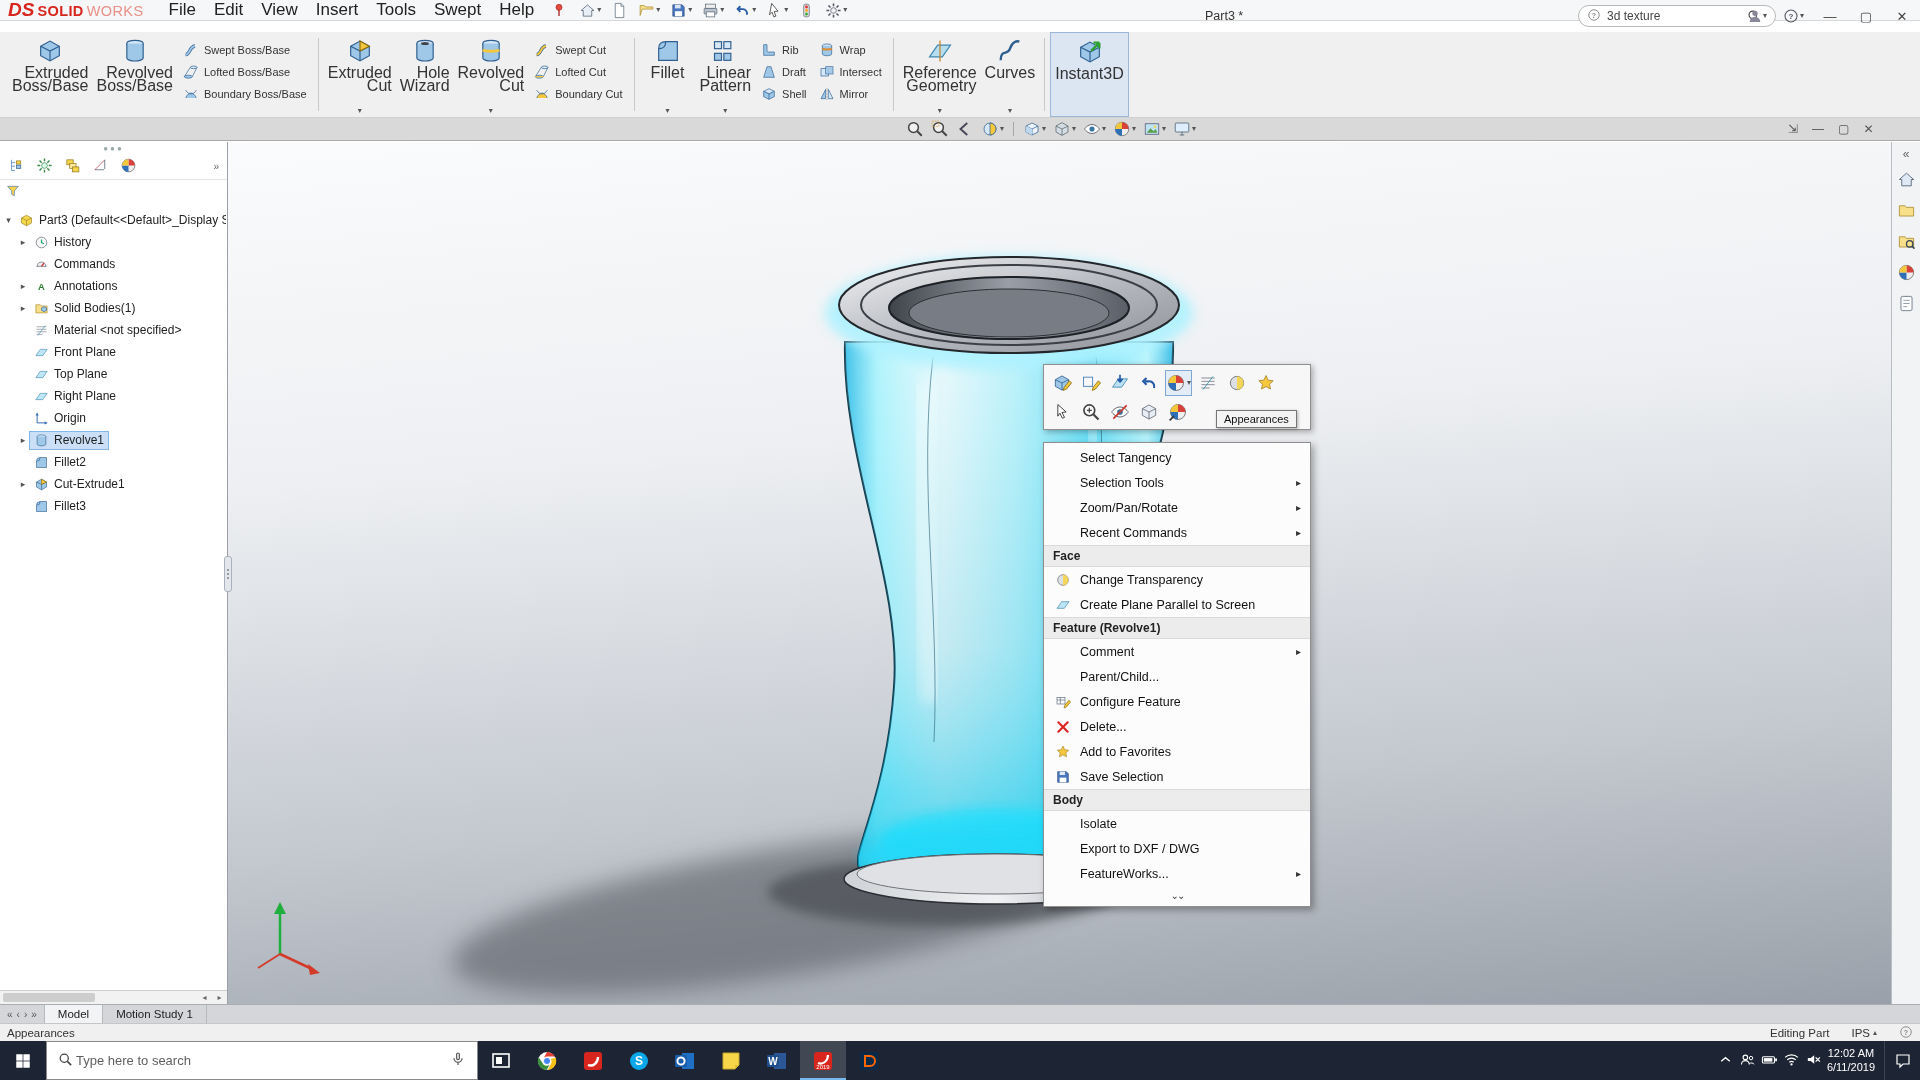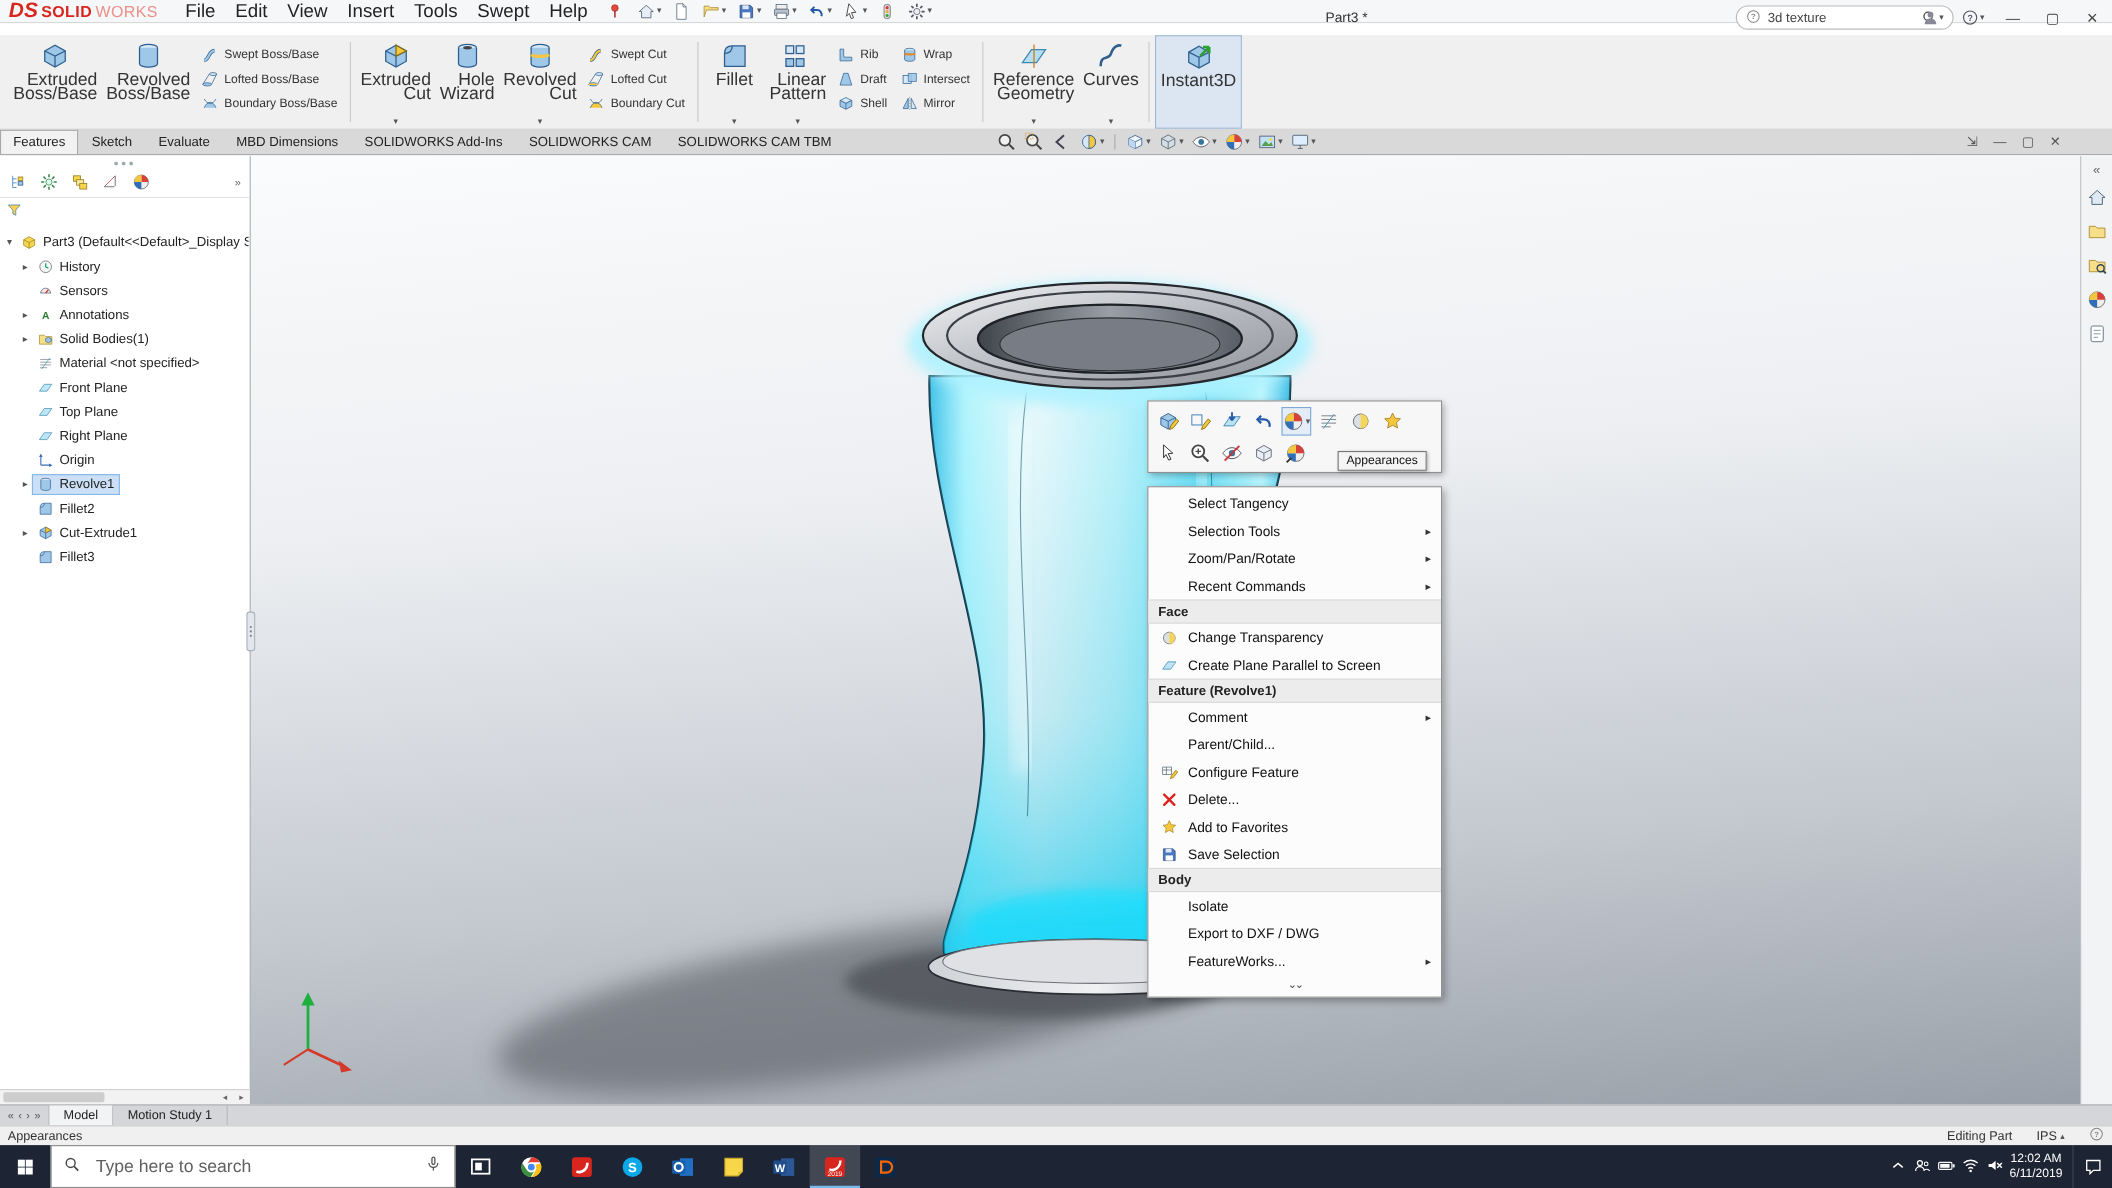--- a/index.html
+++ b/index.html
@@ -86,21 +86,21 @@
   .barrows{display:flex;align-items:center;gap:4px;padding:0 7px;color:#555;font-size:10px;border-right:1px solid #b6b9bd}
   .btab{display:flex;align-items:center;padding:0 13px;border-right:1px solid #b6b9bd;color:#222}
   .btab.active{background:#f2f3f4}
   #status-bar{position:absolute;left:0;right:0;top:1023px;height:18px;background:#f0f0f0;border-top:1px solid #c6c6c6;display:flex;align-items:center;font-size:11.5px;color:#333;padding:0 7px}
   .sb-right{margin-left:auto;display:flex;align-items:center;gap:22px}
   .sb-units{display:flex;align-items:center;gap:3px}
 
   
   #taskbar{position:absolute;left:0;right:0;top:1041px;height:39px;background:#1d2433;display:flex;align-items:stretch;color:#fff}
   .tb-start{width:46px;display:flex;align-items:center;justify-content:center}
-  .tb-search{width:368px;background:#fff;border:1px solid #8a8a8a;display:flex;align-items:center;padding:0 11px;gap:14px;color:#5f5f5f;font-size:16px}
+  .tb-search{width:432px;background:#fff;border:1px solid #8a8a8a;display:flex;align-items:center;padding:0 11px;gap:3px;color:#5f5f5f;font-size:13px}
   .tb-search .mic-r{margin-left:auto}
   .tb-app{width:46px;display:flex;align-items:center;justify-content:center}
   .tb-app.active{background:rgba(255,255,255,.16);box-shadow:inset 0 -2px 0 #76b9ed}
   .tb-tray{margin-left:auto;display:flex;align-items:center;gap:5px;padding:0 9px}
   .tb-clock{font-size:11px;line-height:13.5px;text-align:center}
   .tb-notif{width:36px;display:flex;align-items:center;justify-content:center;border-left:1px solid rgba(255,255,255,.15)}
 </style>
 </head>
 <body>
 
@@ -478,29 +478,20 @@
           <path d="M4 8l8-4.5L20 8v8l-8 4.5L4 16z" fill="#9ec7e8" stroke="#2f5f8f"></path>
           <path d="M4 8l8 4 8-4M12 12v8.5" fill="none" stroke="#2f5f8f"></path>
           <path d="M13 11l7-7m0 0h-5m5 0v5" stroke="#2da12e" stroke-width="2" fill="none"></path>
         </svg>
       </span>
       <span class="rlbl">Instant3D</span>
         </div>
   </div>
 
 <div id="tabrow" style="position:absolute">
-  <span id="doc-tabs" style="display:flex;align-items:flex-end;height:100%">
-      <span class="dtab active">Features</span>
-      <span class="dtab">Sketch</span>
-      <span class="dtab">Evaluate</span>
-      <span class="dtab">MBD Dimensions</span>
-      <span class="dtab">SOLIDWORKS Add-Ins</span>
-      <span class="dtab">SOLIDWORKS CAM</span>
-      <span class="dtab">SOLIDWORKS CAM TBM</span>
-    </span>
   <span class="headsup" id="headsup">
       <span class="hbtn">
         <span class="ic" style="width:18px;height:18px">
           <svg viewBox="0 0 24 24" width="18" height="18">
             <circle cx="10" cy="10" r="6.5" fill="#fff" fill-opacity=".6" stroke="#444" stroke-width="2"></circle>
             <line x1="15" y1="15" x2="21" y2="21" stroke="#444" stroke-width="2.5"></line>
           </svg>
         </span>
       </span>
       <span class="hbtn">
@@ -671,21 +662,21 @@
         <div class="trow">
       <span class="texp"></span>
       <span class="thl">
             <span class="ic" style="width:15px;height:15px">
               <svg viewBox="0 0 24 24" width="15" height="15">
                 <path d="M5 15a7 7 0 0 1 14 0" fill="#eee" stroke="#556"></path>
                 <path d="M12 15l4-5" stroke="#d33" stroke-width="2"></path>
                 <path d="M4 15h16" stroke="#556"></path>
               </svg>
             </span>
-            <span>Sensors</span>
+            <span>Commands</span>
           </span>
     </div>
         <div class="trow">
       <span class="texp">▸</span>
       <span class="thl">
             <span class="ic" style="width:15px;height:15px">
               <svg viewBox="0 0 24 24" width="15" height="15">
                 <text x="12" y="17.4" font-size="15" font-weight="bold" text-anchor="middle" fill="#2e7d32" font-family="Liberation Sans,sans-serif">A</text>
               </svg>
             </span>

